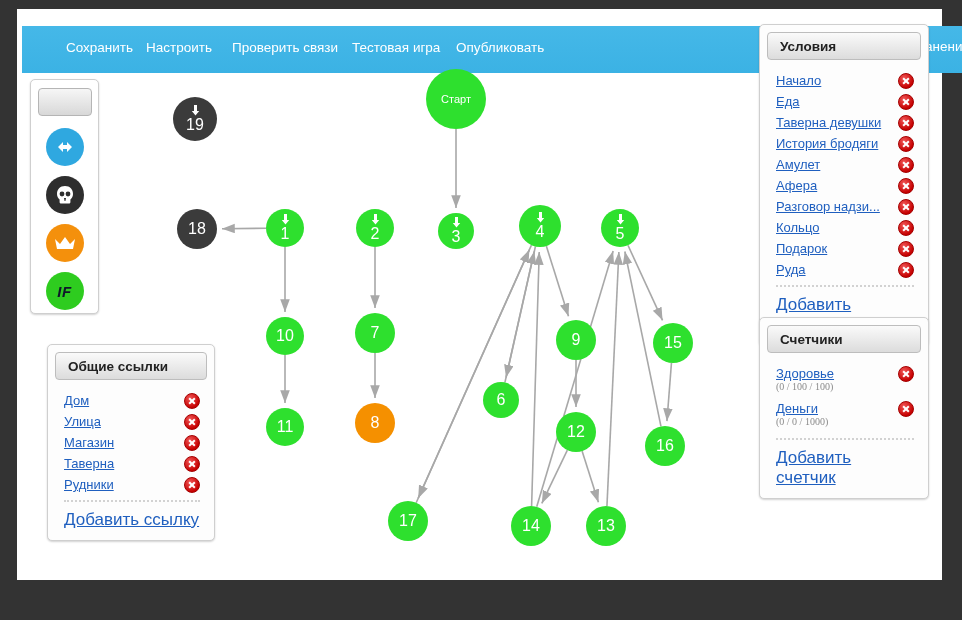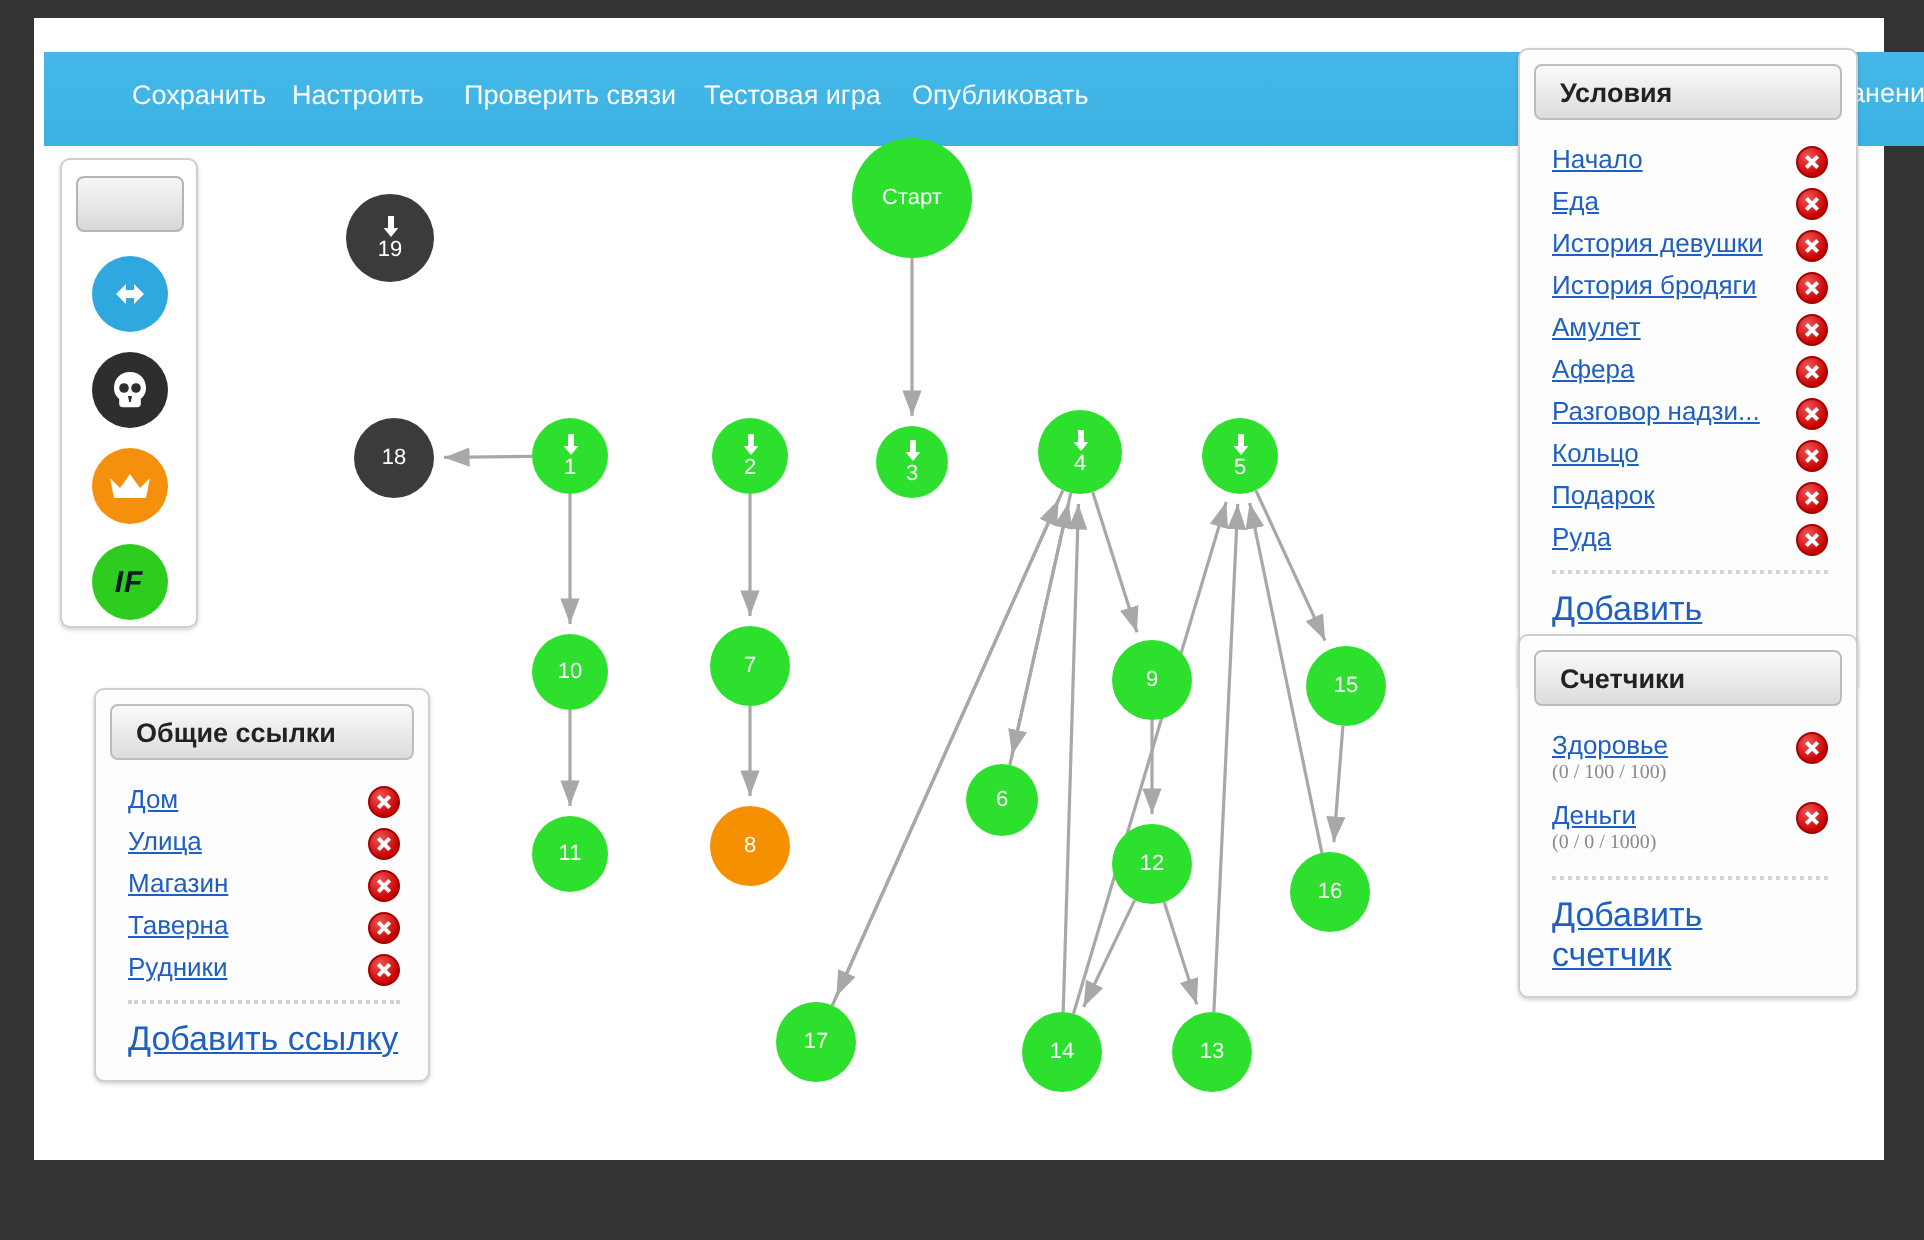--- a/index.html
+++ b/index.html
@@ -206,21 +206,21 @@
   }
   #edges { position: absolute; left: 0; top: 0; }
   .node {
     position: absolute;
     border-radius: 50%;
     display: flex;
     flex-direction: column;
     align-items: center;
     justify-content: center;
     color: #ffffff;
-    font-size: 11px;
+    font-size: 16px;
     cursor: pointer;
     box-sizing: border-box;
   }
   .node .lbl { line-height: 1; }
   .node .arrow {
     width: 9px;
     height: 11px;
     margin-bottom: 1px;
   }
   .node.green  { background: #2ee02e; }
@@ -309,21 +309,21 @@
     <div class="panel-body" id="conditions-body">
         <div class="row">
           <div><span class="row-link">Начало</span></div>
           <div class="del"></div>
         </div>
         <div class="row">
           <div><span class="row-link">Еда</span></div>
           <div class="del"></div>
         </div>
         <div class="row">
-          <div><span class="row-link">История девушки</span></div>
+          <div><span class="row-link">Таверна девушки</span></div>
           <div class="del"></div>
         </div>
         <div class="row">
           <div><span class="row-link">История бродяги</span></div>
           <div class="del"></div>
         </div>
         <div class="row">
           <div><span class="row-link">Амулет</span></div>
           <div class="del"></div>
         </div>

